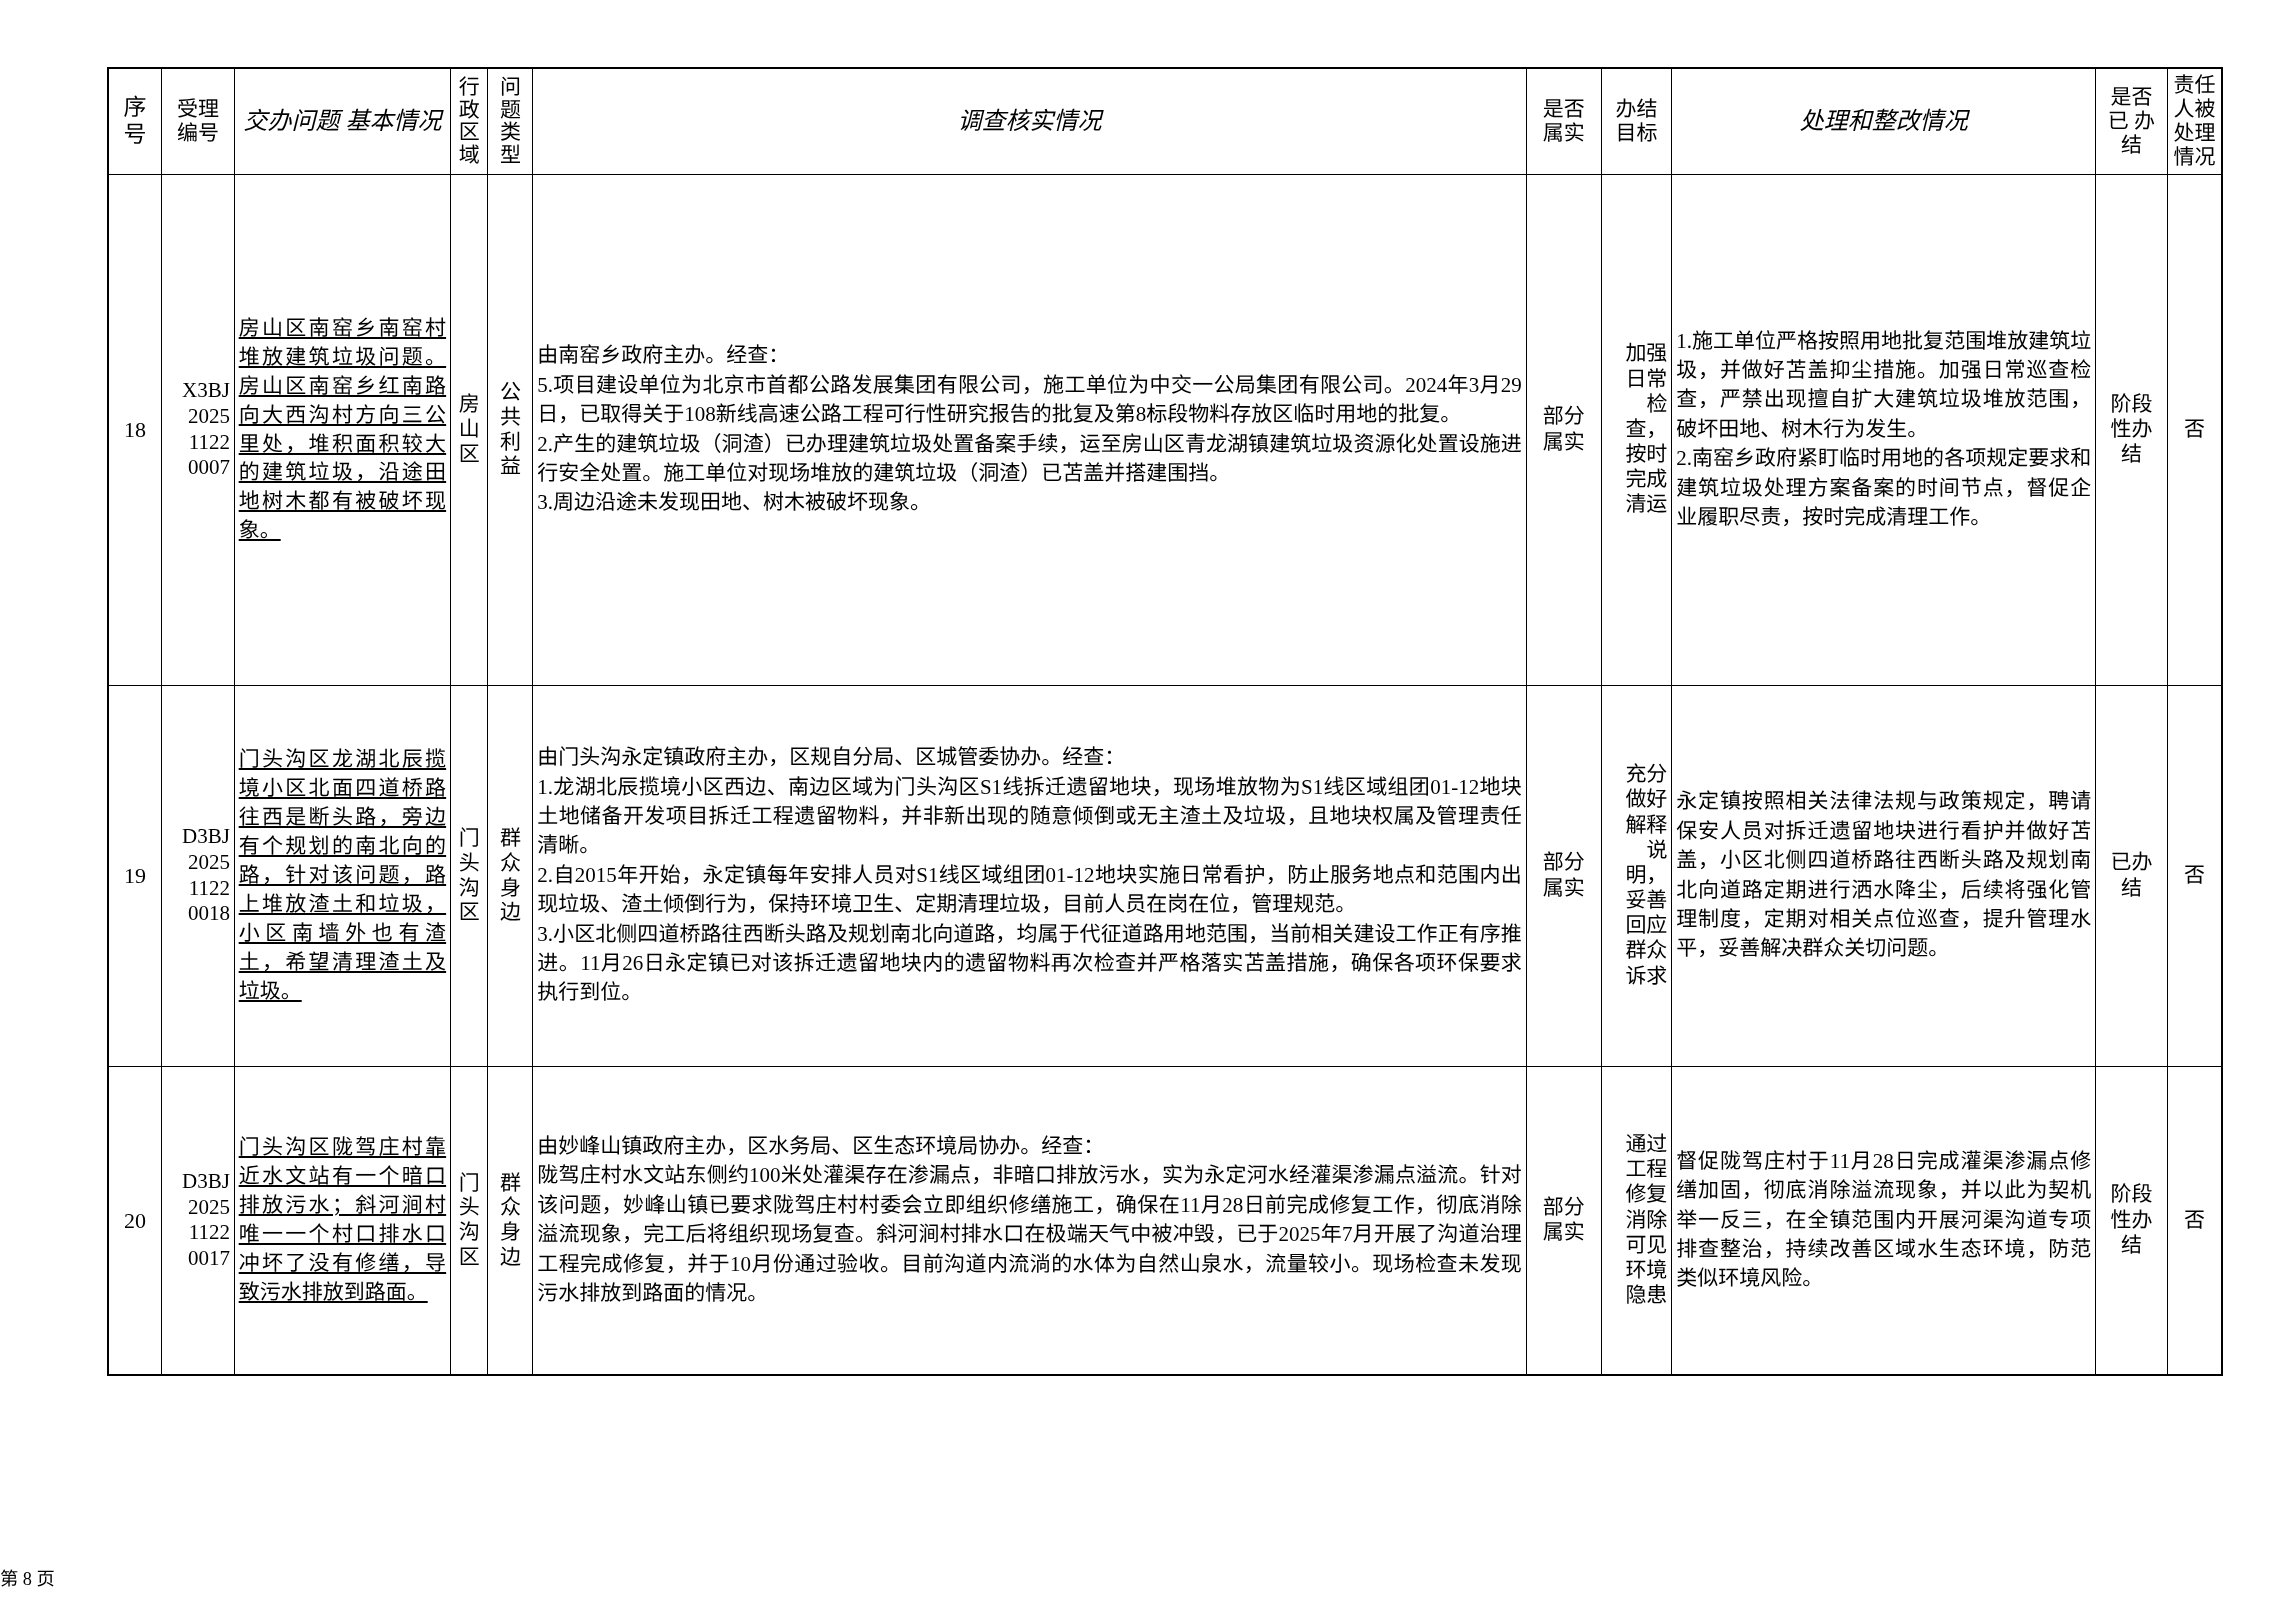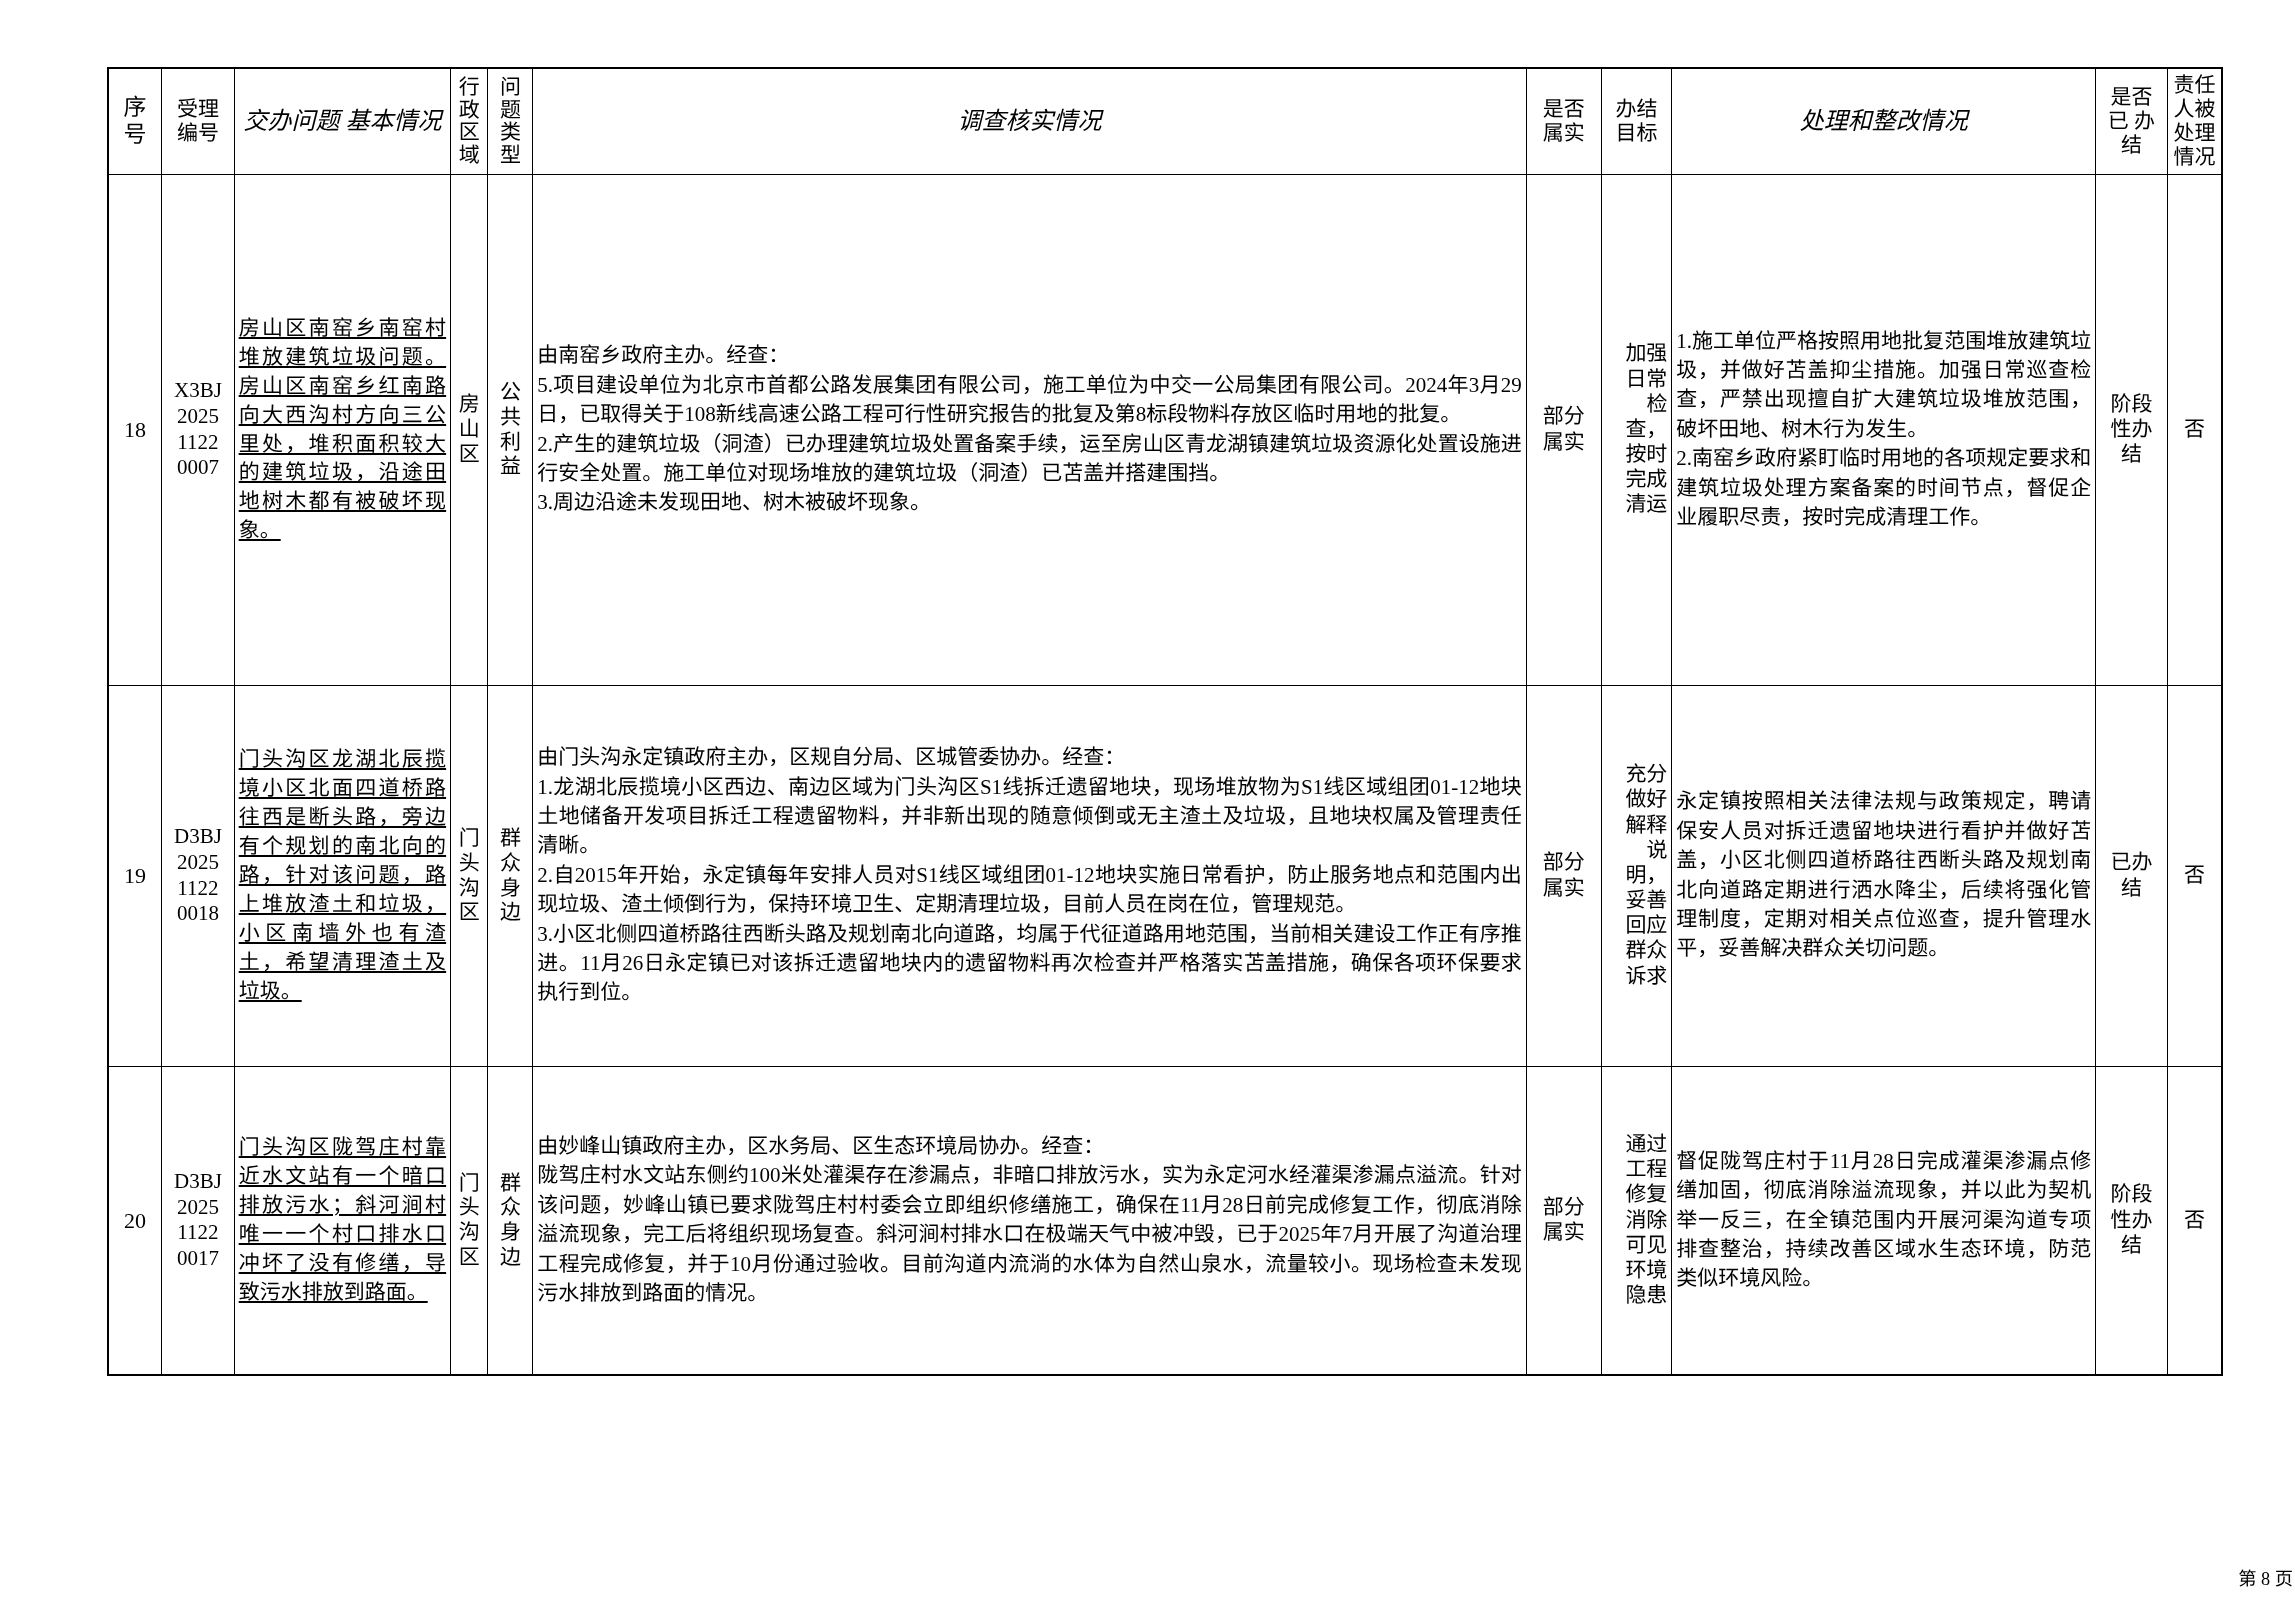--- a/index.html
+++ b/index.html
@@ -69,21 +69,21 @@
   td {
     font-size: 21px;
     line-height: 1.42;
   }
   td.num {
     text-align: center;
     font-size: 22px;
     margin-left: 30px;
   }
   td.code {
-    text-align: center;
+    text-align: right;
     font-size: 21px;
     line-height: 1.22;
     word-break: break-all;
   }
   td.code .seg { display:block; }
 
   td.situation {
     text-align: justify;
     text-align-last: left;
     font-size: 21px;
@@ -136,21 +136,21 @@
 
   tr.r18 { height: 511px; }
   tr.r19 { height: 381px; }
   tr.r20 { height: 309px; }
 
   .footer {
     position: absolute;
     left: 0;
     right: 2px;
     top: 1564px;
-    text-align: right;
+    text-align: left;
     font-size: 18.3px;
     font-family: "Liberation Serif", "DejaVu Serif", serif;
   }
 </style>
 </head>
 <body>
 
 <div class="page">
 
   <table class="sheet">

